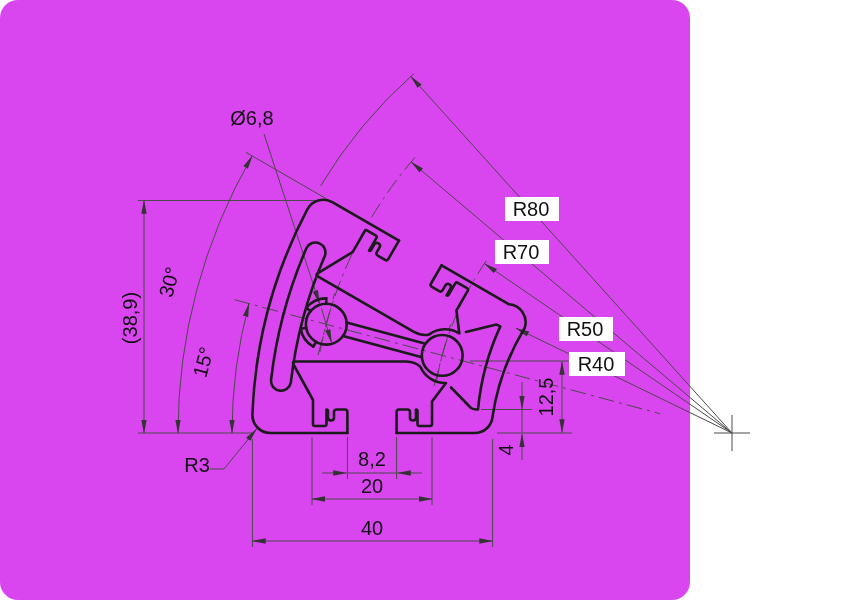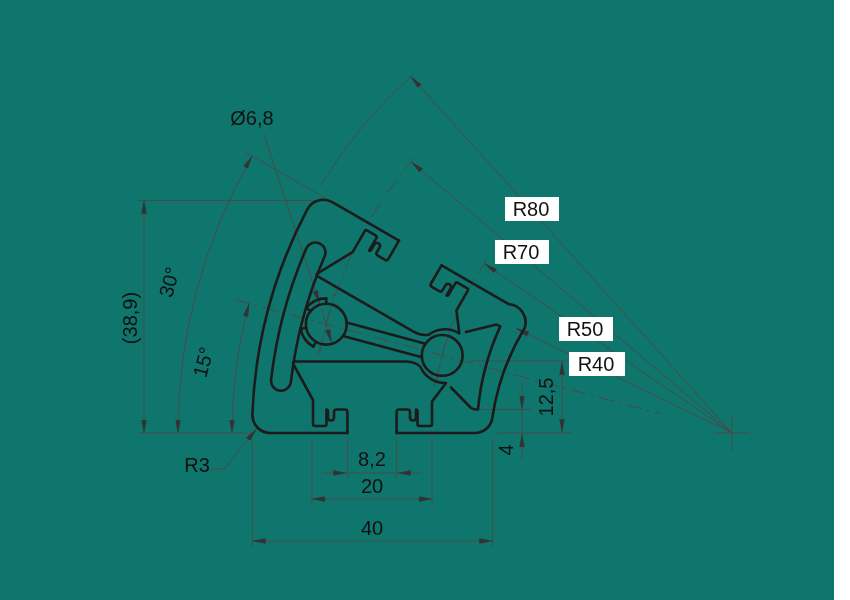--- a/index.html
+++ b/index.html
@@ -1,16 +1,16 @@
 <!DOCTYPE html>
 <html><head>
 <meta charset="utf-8">
 <style>
   html,body{margin:0;padding:0;background:#ffffff;width:850px;height:600px;overflow:hidden;}
-  #drawing-stage{position:relative;width:834px;height:600px;background:#0f766e;}
+  #drawing-stage{position:relative;width:690px;height:600px;background:#d946ef;border-radius:18px;}
   svg{display:block;}
   .thick{stroke:#1b1b1b;stroke-width:2.6;fill:none;stroke-linejoin:round;stroke-linecap:round;}
   .thin{stroke:#4a4a4a;stroke-width:1;fill:none;}
   .dashdot{stroke:#4a4a4a;stroke-width:1;fill:none;stroke-dasharray:16 5 3 5;}
   .dimtext{font-family:"Liberation Sans","DejaVu Sans",sans-serif;font-size:20px;fill:#111;}
   .labelbg{fill:#ffffff;stroke:none;}
   #arw path{fill:#333;stroke:none;}
 </style>
 </head>
 <body>

